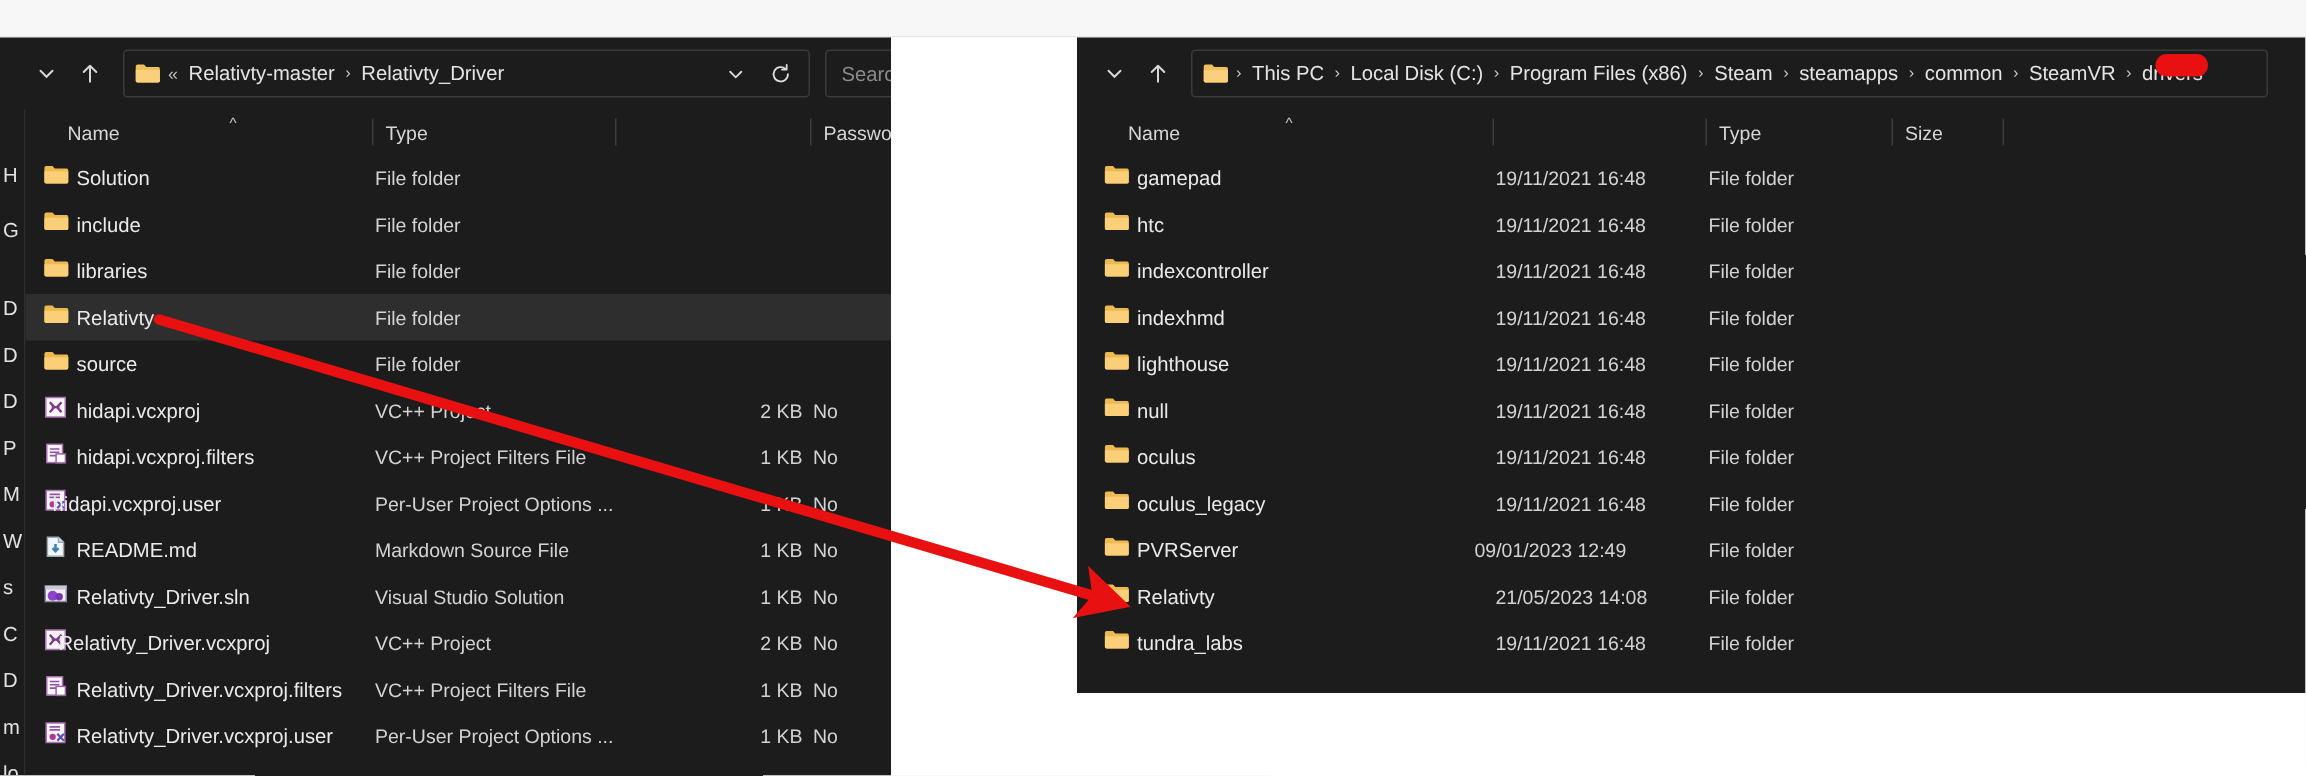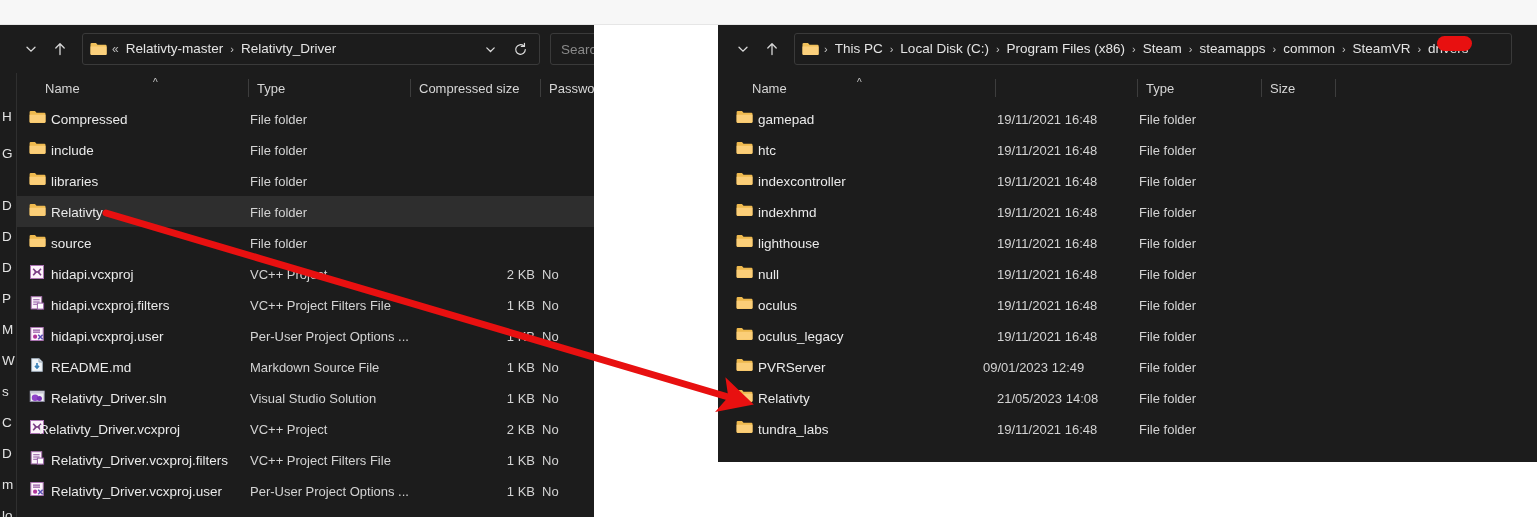--- a/index.html
+++ b/index.html
@@ -159,36 +159,33 @@
     <div class="colhead" style="margin-left:17px;">
       <div class="cell" style="left:21px; width:210px;">
         <span>Name</span>
         <span class="sort-caret" style="left:115px; top:5px;">^</span>
       </div>
       <div class="divider" style="left:231px;"></div>
       <div class="cell" style="left:233px; width:160px;">
         <span>Type</span>
       </div>
       <div class="divider" style="left:393px;"></div>
-      <div class="cell" style="left:395px; width:128px;">
-        <span>Compressed size</span>
-      </div>
       <div class="divider" style="left:523px;"></div>
       <div class="cell" style="left:525px; width:70px;">
         <span>Password</span>
       </div>
     </div>
 
     <div class="rows" id="left-rows" style="margin-left:17px;">
         <div class="row">
           <span class="ic" style="left: 12px;"><svg width="17" height="15" viewBox="0 0 17 15">
               <path d="M0.6 2.8 a1.2 1.2 0 0 1 1.2-1.2 h4.2 l1.5 1.7 h7.9 a1.1 1.1 0 0 1 1.1 1.1 v7.9 a1.1 1.1 0 0 1 -1.1 1.1 h-13.6 a1.2 1.2 0 0 1 -1.2 -1.2 z" fill="#eeb94e"></path>
               <path d="M0.6 5.2 h15.9 v7.0 a1.1 1.1 0 0 1 -1.1 1.1 h-13.6 a1.2 1.2 0 0 1 -1.2 -1.2 z" fill="#fbce78"></path>
             </svg></span>
-          <span class="nm" style="left: 34px;">Compressed</span>
+          <span class="nm" style="left: 34px;">Solution</span>
           <span class="c" style="left: 233px;">File folder</span>
         </div>
         <div class="row">
           <span class="ic" style="left: 12px;"><svg width="17" height="15" viewBox="0 0 17 15">
               <path d="M0.6 2.8 a1.2 1.2 0 0 1 1.2-1.2 h4.2 l1.5 1.7 h7.9 a1.1 1.1 0 0 1 1.1 1.1 v7.9 a1.1 1.1 0 0 1 -1.1 1.1 h-13.6 a1.2 1.2 0 0 1 -1.2 -1.2 z" fill="#eeb94e"></path>
               <path d="M0.6 5.2 h15.9 v7.0 a1.1 1.1 0 0 1 -1.1 1.1 h-13.6 a1.2 1.2 0 0 1 -1.2 -1.2 z" fill="#fbce78"></path>
             </svg></span>
           <span class="nm" style="left: 34px;">include</span>
           <span class="c" style="left: 233px;">File folder</span>
         </div>
@@ -239,21 +236,21 @@
           <span class="c r" style="left: 448px; width: 70px;">1 KB</span>
           <span class="c" style="left: 525px;">No</span>
         </div>
         <div class="row">
           <span class="ic" style="left: 12px;"><svg width="17" height="15" viewBox="0 0 17 15">
               <rect x="1.8" y="1" width="12.4" height="13" fill="#fdf4fb" stroke="#a972b0" stroke-width="1"></rect>
               <path d="M4.0 3.6 h7.0 M4.0 5.6 h7.0" fill="none" stroke="#9457a4" stroke-width="1.1"></path>
               <circle cx="6.1" cy="10.2" r="2.1" fill="#b0359a"></circle>
               <path d="M9.2 8.2 L13.6 12.8 M13.6 8.2 L9.2 12.8" fill="none" stroke="#5b4fb5" stroke-width="1.5"></path>
             </svg></span>
-          <span class="nm" style="left: 34px;">hidapi.vcxproj.user</span>
+          <span class="nm" style="left: 18px;">hidapi.vcxproj.user</span>
           <span class="c" style="left: 233px;">Per-User Project Options ...</span>
           <span class="c r" style="left: 448px; width: 70px;">1 KB</span>
           <span class="c" style="left: 525px;">No</span>
         </div>
         <div class="row">
           <span class="ic" style="left: 12px;"><svg width="17" height="15" viewBox="0 0 17 15">
               <path d="M2.6 1.1 h7.4 l3.4 3.4 v9.4 h-10.8 z" fill="#f2f6fa" stroke="#9aa7b4" stroke-width="1"></path>
               <path d="M10 1.1 v3.4 h3.4" fill="#d8e3ee" stroke="#9aa7b4" stroke-width="1"></path>
               <path d="M8.0 5.6 v4.6 M6.0 8.4 L8.0 10.5 L10.0 8.4" fill="none" stroke="#3b82b8" stroke-width="1.7"></path>
             </svg></span>

